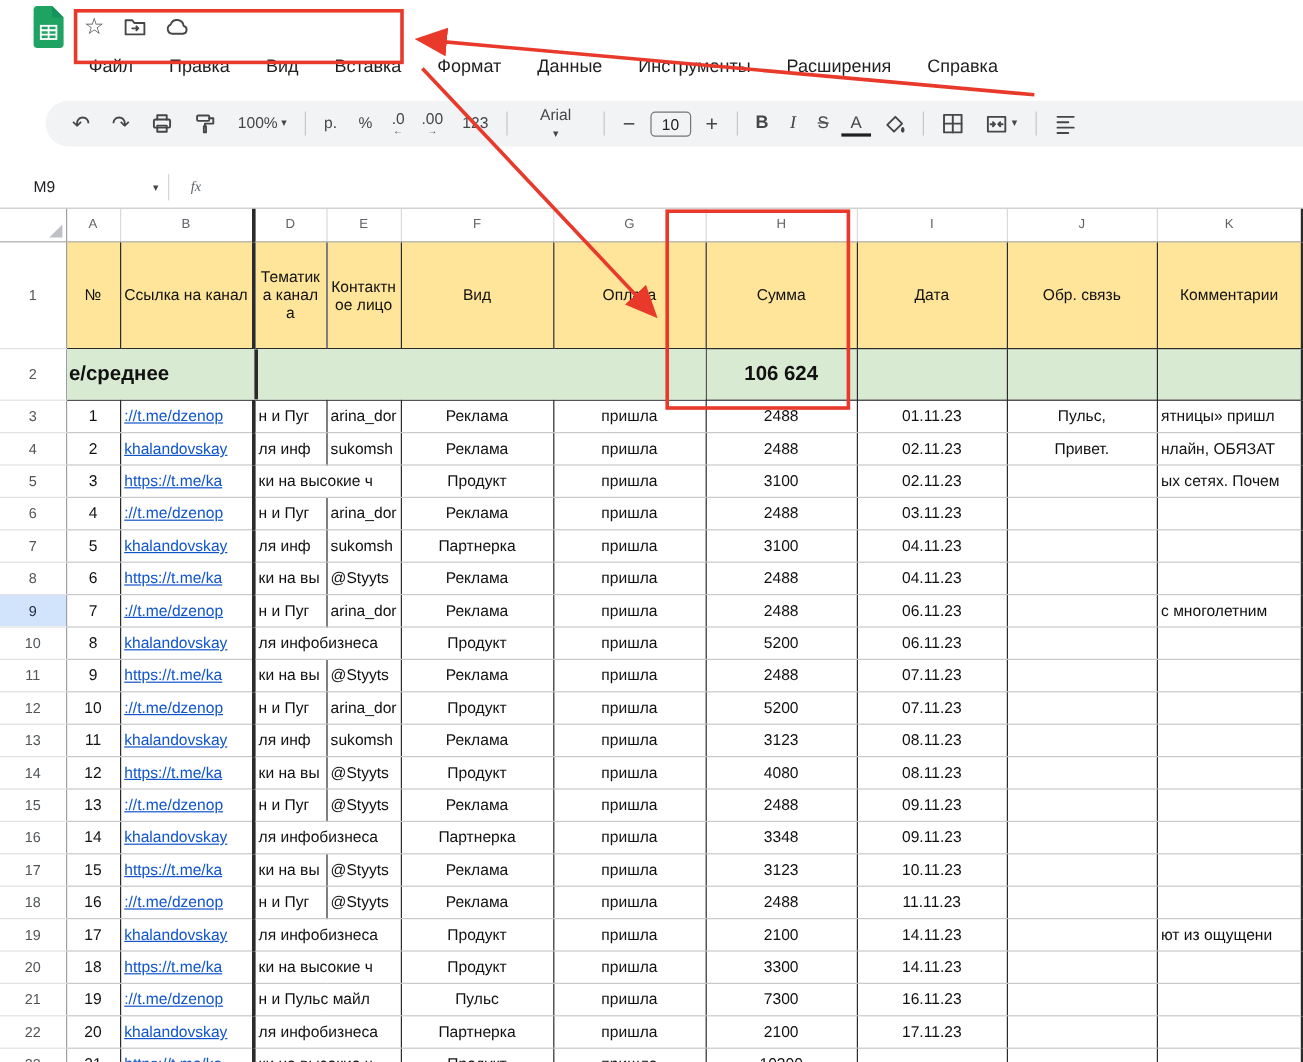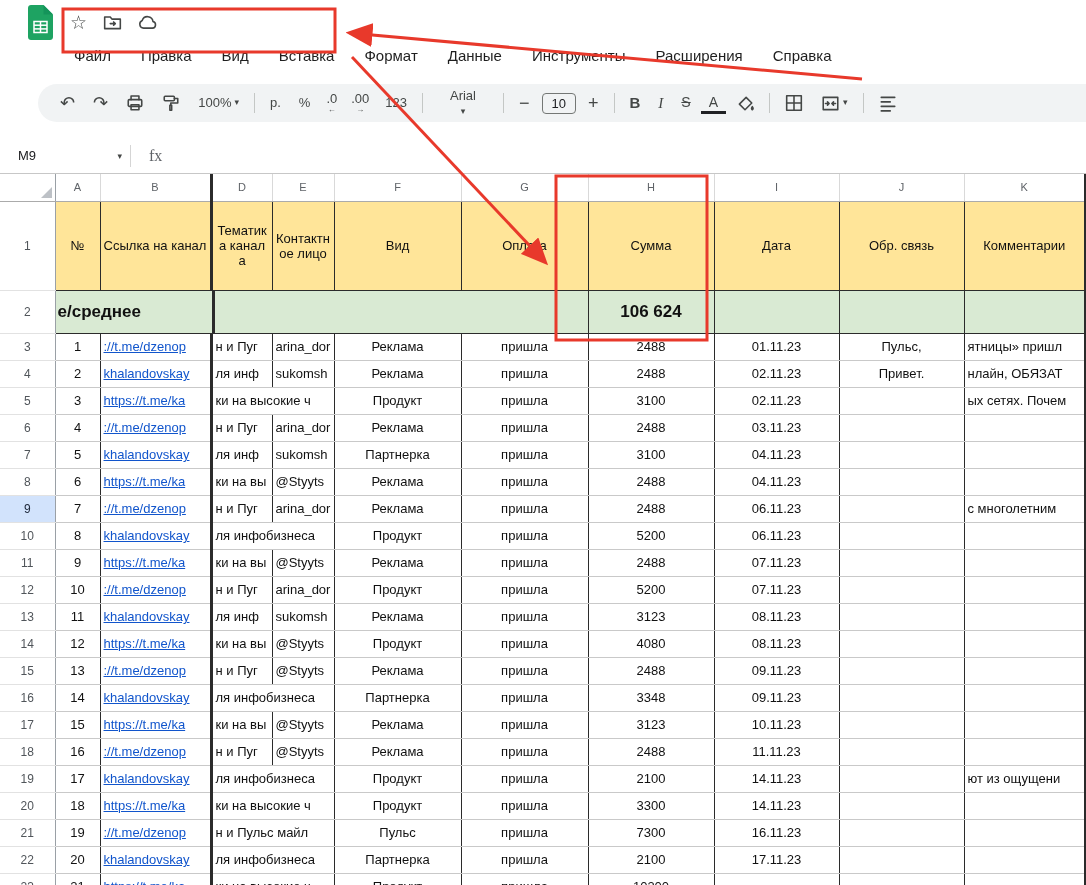--- a/index.html
+++ b/index.html
@@ -31,24 +31,24 @@
   .dec{flex-direction:column;gap:0;padding:2px 6px;}
   .mini{font-size:8px;line-height:1;margin-top:0px;}
   .b-bold{font-weight:700;font-size:15px;}
   .b-ital{font-style:italic;font-family:"Liberation Serif",serif;font-size:15px;}
   .b-strike{text-decoration:line-through;font-size:14px;}
   .b-color{border-bottom:3px solid #202124;border-radius:4px 4px 0 0;padding-bottom:0;font-size:14px;}
 
   
   .formulabar{position:absolute;left:0;top:138px;width:100%;height:35px;border-bottom:1px solid #c7c7c7;
               display:flex;align-items:center;background:#fff;}
-  .namebox{display:flex;align-items:center;width:112px;padding-left:18px;font-size:13px;color:#202124;gap:32px;}
+  .namebox{display:flex;align-items:center;width:112px;padding-left:28px;font-size:13px;color:#202124;gap:32px;}
   .namebox .caret{margin-left:auto;margin-right:8px;}
   .fbar-sep{width:1px;height:22px;background:#d5d5d5;}
-  .fx{margin-left:18px;font-family:"Liberation Serif",serif;color:#5f6368;font-size:16px;}
+  .fx{margin-left:18px;font-style:italic;font-family:"Liberation Serif",serif;color:#5f6368;font-size:12px;}
 
   
   .gridwrap{position:absolute;left:0;top:174px;}
   table.sheet{border-collapse:collapse;table-layout:fixed;width:1086px;font-size:13px;color:#111;}
   table.sheet td,table.sheet th{padding:0 3px;vertical-align:middle;overflow:hidden;}
 
   .r-letters{height:27px;}
   .r-letters th{font-size:11px;font-weight:400;color:#5f6368;background:#fff;text-align:center;
                 border-right:1px solid #d9d9d9;border-bottom:1px solid #ababab;}
   .r-letters th.letter-b{border-right:3px solid var(--border-dark,#2b2b2b);}

